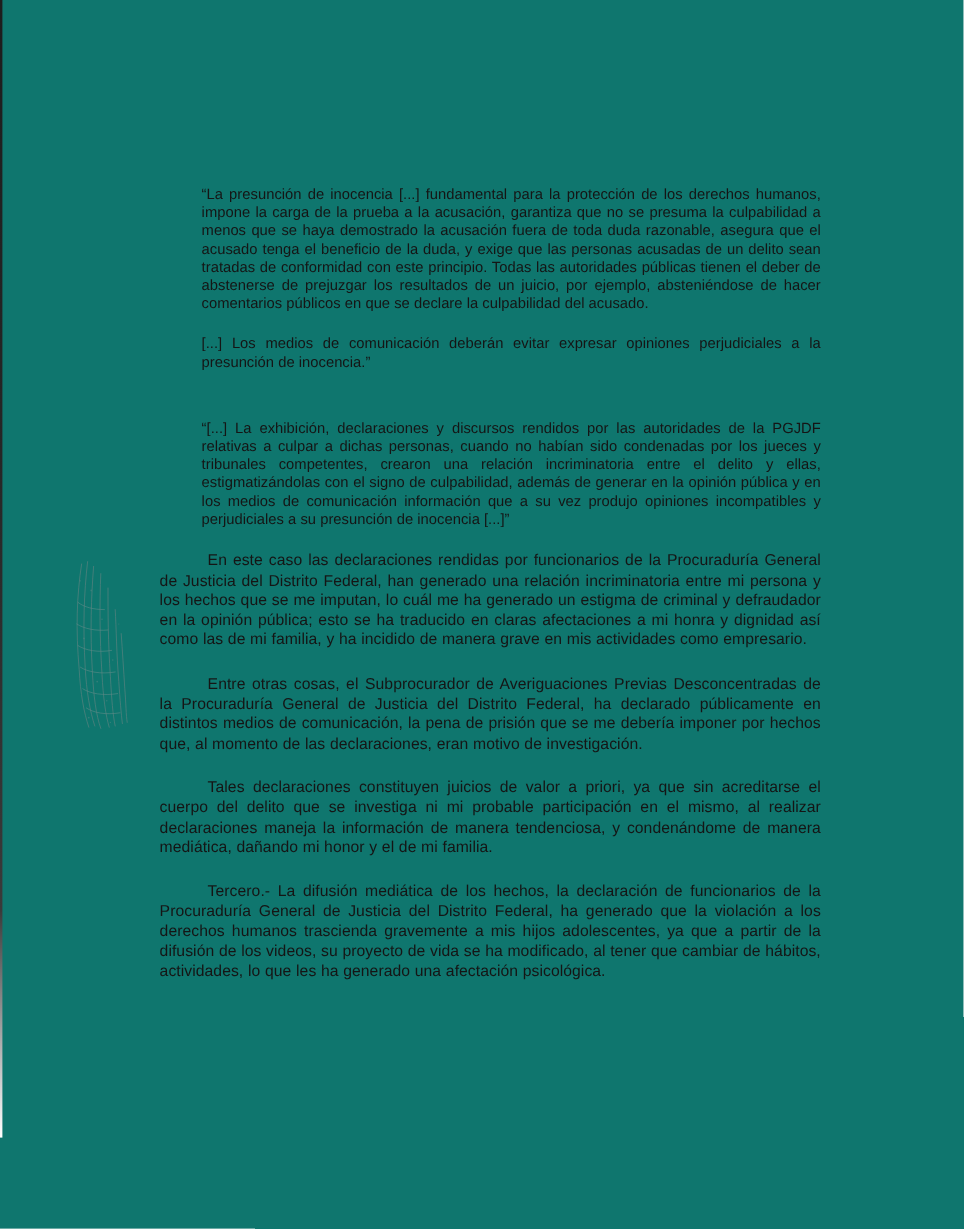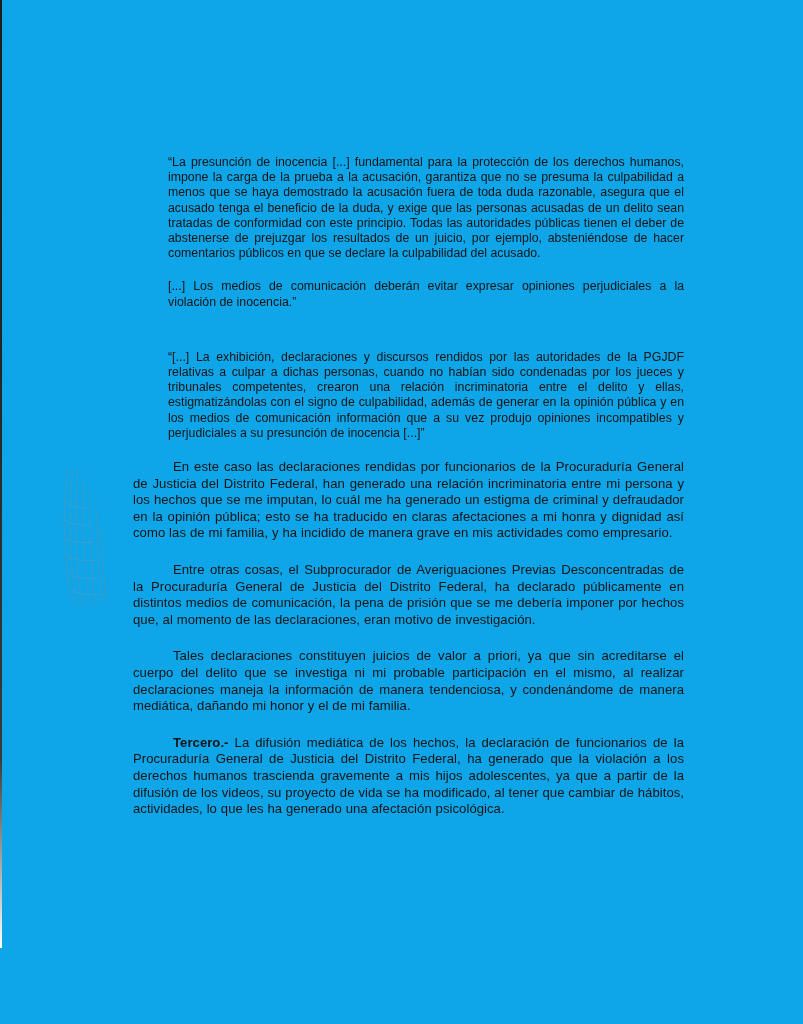--- a/index.html
+++ b/index.html
@@ -6,21 +6,21 @@
   html, body {
     margin: 0;
     padding: 0;
     background: #ffffff;
   }
 
   .page {
     position: relative;
     width: 803px;
     height: 1024px;
-    background: #0ea5e9;
+    background: #0f766e;
     overflow: hidden;
     font-family: "Liberation Sans", sans-serif;
     color: #151515;
     -webkit-font-smoothing: antialiased;
   }
 
   
   .scan-edge-left {
     position: absolute;
     left: 0;
@@ -69,21 +69,21 @@
   .quote {
     font-size: 12.3px;
     line-height: 15.2px;
     margin-left: 35px;
     width: 516px;
     letter-spacing: 0.02px;
   }
   .gap-md { height: 18px; }
   .gap-lg { height: 20px; }
 
-  .bold { font-weight: bold; }
+  .bold { font-weight: normal; }
 </style>
 </head>
 <body>
 
 <div class="page">
 
   <div class="scan-edge-left"></div>
 
   <div class="scan-smudge">
     <svg width="60" height="152" viewBox="0 0 60 152" aria-hidden="true">
@@ -118,21 +118,21 @@
       </g>
     </svg>
   </div>
 
   <div class="doc-body">
 
     <p class="quote">“La presunción de inocencia [...] fundamental para la protección de los derechos humanos, impone la carga de la prueba a la acusación, garantiza que no se presuma la culpabilidad a menos que se haya demostrado la acusación fuera de toda duda razonable, asegura que el acusado tenga el beneficio de la duda, y exige que las personas acusadas de un delito sean tratadas de conformidad con este principio. Todas las autoridades públicas tienen el deber de abstenerse de prejuzgar los resultados de un juicio, por ejemplo, absteniéndose de hacer comentarios públicos en que se declare la culpabilidad del acusado.</p>
 
     <div class="gap-md"></div>
 
-    <p class="quote">[...] Los medios de comunicación deberán evitar expresar opiniones perjudiciales a la violación de inocencia.”</p>
+    <p class="quote">[...] Los medios de comunicación deberán evitar expresar opiniones perjudiciales a la presunción de inocencia.”</p>
 
     <div class="gap-lg"></div>
 
 
     <div class="gap-lg"></div>
 
     <p class="quote">“[...] La exhibición, declaraciones y discursos rendidos por las autoridades de la PGJDF relativas a culpar a dichas personas, cuando no habían sido condenadas por los jueces y tribunales competentes, crearon una relación incriminatoria entre el delito y ellas, estigmatizándolas con el signo de culpabilidad, además de generar en la opinión pública y en los medios de comunicación información que a su vez produjo opiniones incompatibles y perjudiciales a su presunción de inocencia [...]”</p>
 
     <div class="gap-md"></div>
 

